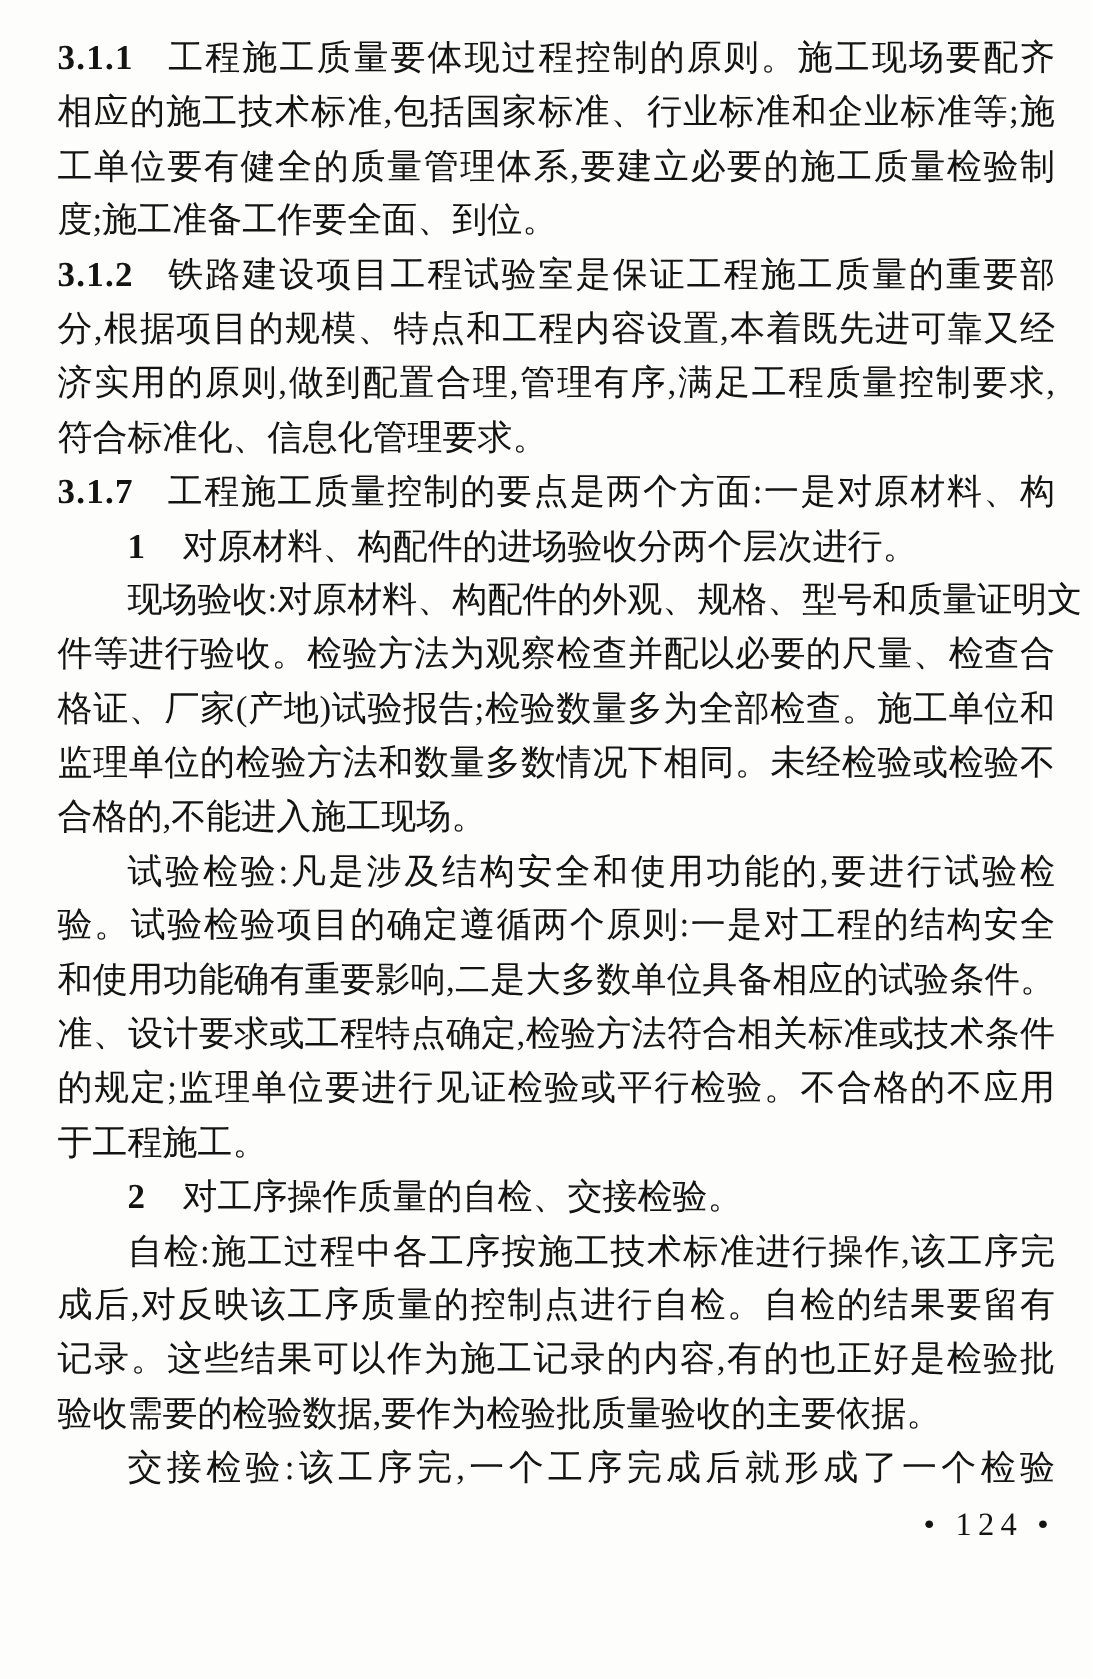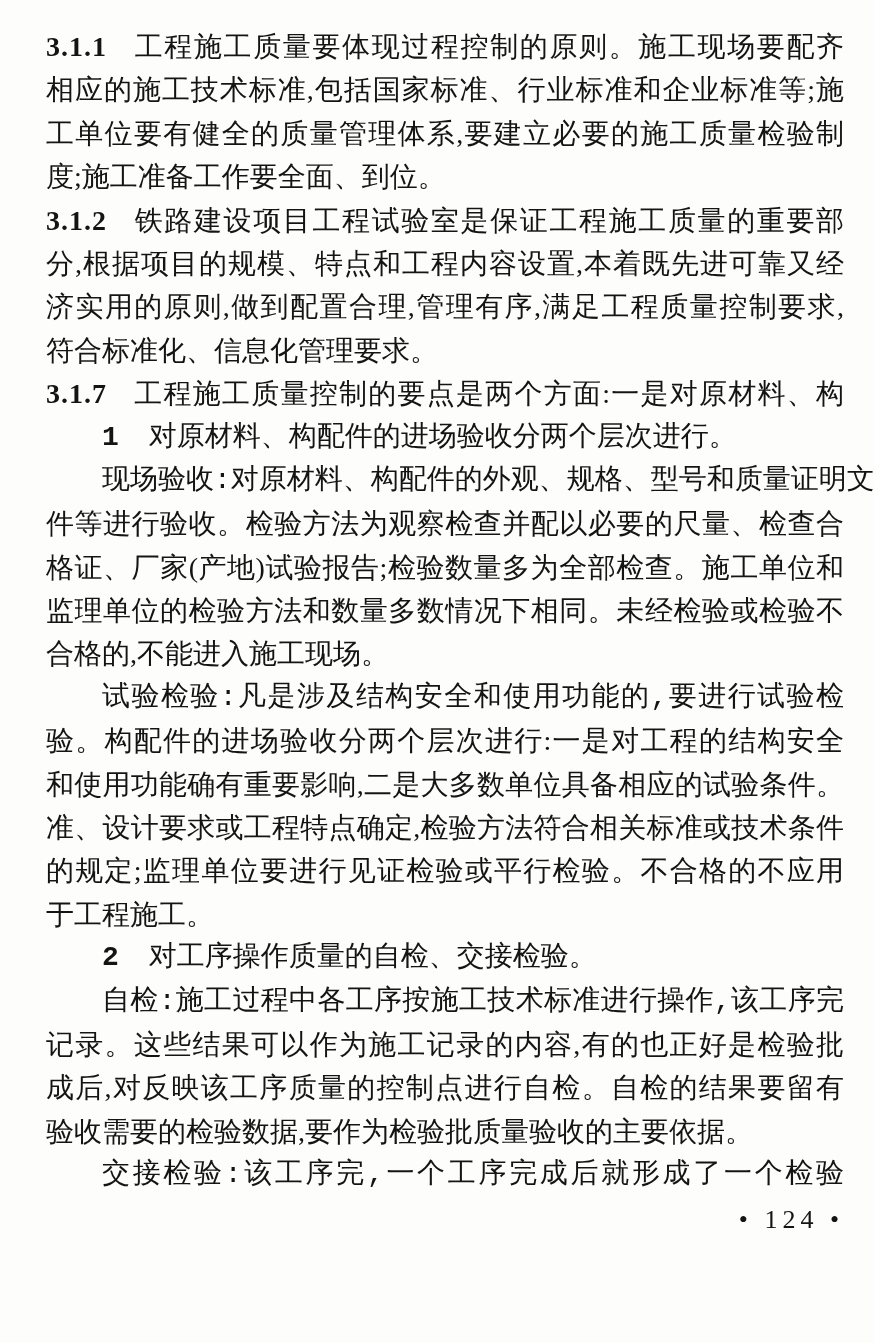--- a/index.html
+++ b/index.html
@@ -29,21 +29,20 @@
     text-rendering: optimizeLegibility;
   }
   .line.stretch {
     text-align: justify;
     text-align-last: justify;
     text-justify: inter-character;
     white-space: nowrap;
   }
   .line.indent {
     padding-left: 56px;
-    font-family: Liberation Mono, monospace;
   }
   .sec-label {
     font-weight: bold;
     letter-spacing: 1px;
     margin-right: 26px;
   }
   .num-label {
     font-weight: bold;
     margin-right: 30px;
   }
@@ -76,30 +75,30 @@
 
   <div class="line indent"><span class="num-label">1</span><span>对原材料、构配件的进场验收分两个层次进行。</span></div>
 
   <div class="line stretch indent"><span>现场验收:对原材料、构配件的外观、规格、型号和质量证明文</span></div>
   <div class="line stretch"><span>件等进行验收。检验方法为观察检查并配以必要的尺量、检查合</span></div>
   <div class="line stretch"><span>格证、厂家(产地)试验报告;检验数量多为全部检查。施工单位和</span></div>
   <div class="line stretch"><span>监理单位的检验方法和数量多数情况下相同。未经检验或检验不</span></div>
   <div class="line"><span>合格的,不能进入施工现场。</span></div>
 
   <div class="line stretch indent"><span>试验检验:凡是涉及结构安全和使用功能的,要进行试验检</span></div>
-  <div class="line stretch"><span>验。构配件的进场验收分两个层次进行:一是对工程的结构安全</span></div>
+  <div class="line stretch"><span>验。试验检验项目的确定遵循两个原则:一是对工程的结构安全</span></div>
   <div class="line stretch"><span>和使用功能确有重要影响,二是大多数单位具备相应的试验条件。</span></div>
   <div class="line stretch"><span>准、设计要求或工程特点确定,检验方法符合相关标准或技术条件</span></div>
   <div class="line stretch"><span>的规定;监理单位要进行见证检验或平行检验。不合格的不应用</span></div>
   <div class="line"><span>于工程施工。</span></div>
 
   <div class="line indent"><span class="num-label">2</span><span>对工序操作质量的自检、交接检验。</span></div>
 
   <div class="line stretch indent"><span>自检:施工过程中各工序按施工技术标准进行操作,该工序完</span></div>
+  <div class="line stretch"><span>成后,对反映该工序质量的控制点进行自检。自检的结果要留有</span></div>
   <div class="line stretch"><span>记录。这些结果可以作为施工记录的内容,有的也正好是检验批</span></div>
-  <div class="line stretch"><span>成后,对反映该工序质量的控制点进行自检。自检的结果要留有</span></div>
   <div class="line"><span>验收需要的检验数据,要作为检验批质量验收的主要依据。</span></div>
 
   <div class="line stretch indent"><span>交接检验:该工序完,一个工序完成后就形成了一个检验</span></div>
 
   <div class="footer">• 124 •</div>
 
 </div>
 
 </body></html>

